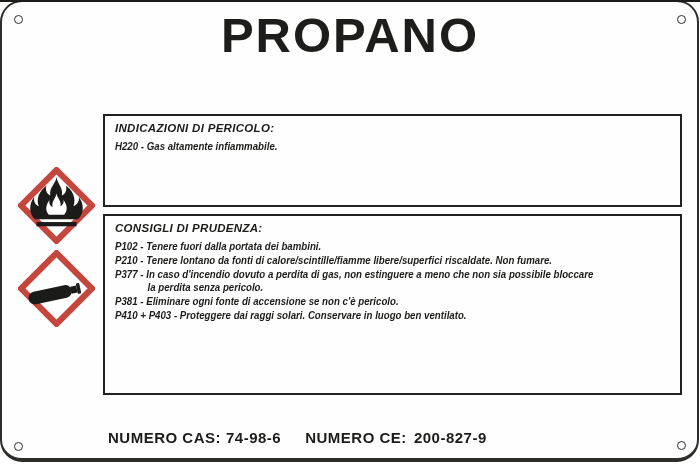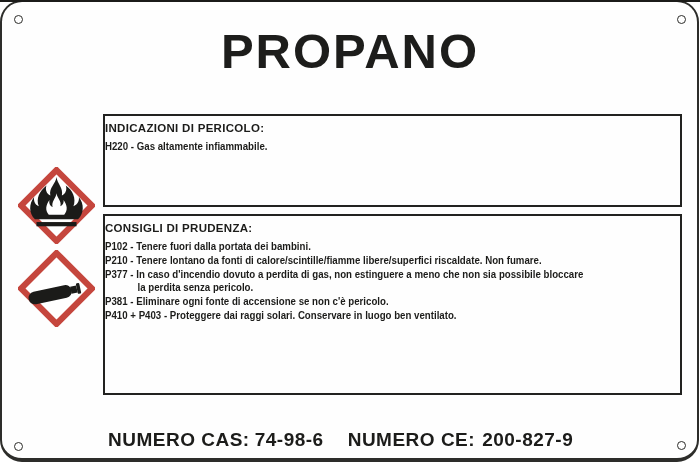--- a/index.html
+++ b/index.html
@@ -15,43 +15,43 @@
   .top-edge { position:absolute; left:0; top:0; right:0; height:2px; background:#1b1b19; }
   .hole {
     position:absolute; width:9px; height:9px; border:1.8px solid #2d2d2a;
     border-radius:50%; background:#ffffff; box-sizing:border-box;
   }
   .hole.tl { left:14px; top:15px; }
   .hole.tr { left:677px; top:15px; }
   .hole.bl { left:14px; top:442px; }
   .hole.br { left:677px; top:441px; }
   .title {
-    position:absolute; left:0; top:24px; width:700px; height:54px; line-height:54px;
+    position:absolute; left:0; top:8px; width:700px; height:54px; line-height:54px;
     text-align:center; font-weight:bold; font-size:49px; letter-spacing:2px; color:#1d1d1b;
   }
   .picto { position:absolute; width:77px; height:77px; }
   .picto.flame { left:18px; top:167px; }
   .picto.cyl   { left:18px; top:250px; }
   .tbox {
     position:absolute; left:103px; width:579px; border:2px solid #222220;
-    box-sizing:border-box; background:#fefefe; padding:5px 8px 0 0;
+    box-sizing:border-box; background:#fefefe; padding:5px 8px 0 10px;font-style:italic;
   }
   .tbox.hazard { top:114px; height:93px; }
   .tbox.precaution { top:214px; height:181px; }
   .box-header {
     font-weight:bold; font-size:11.5px; letter-spacing:0.3px; line-height:14px;
     margin-bottom:5px; white-space:nowrap; color:#1c1c1a;
   }
   .stmt {
     font-weight:bold; font-size:11px; line-height:13.8px; white-space:nowrap;
     transform:scaleX(0.88); transform-origin:0 50%; color:#1c1c1a;
   }
   .stmt.indent { padding-left:37px; }
   .footer {
-    position:absolute; left:108px; top:429px; font-weight:bold; font-size:19px;
+    position:absolute; left:108px; top:429px; font-weight:bold; font-size:15px;
     letter-spacing:0.5px; white-space:nowrap; color:#1c1c1a;
   }
   .footer .val  { margin-left:5px; }
   .footer .ce-label { margin-left:24px; }
   .footer .ce-val { margin-left:7px; }
 </style>
 </head>
 <body>
 
 <div class="canvas">

